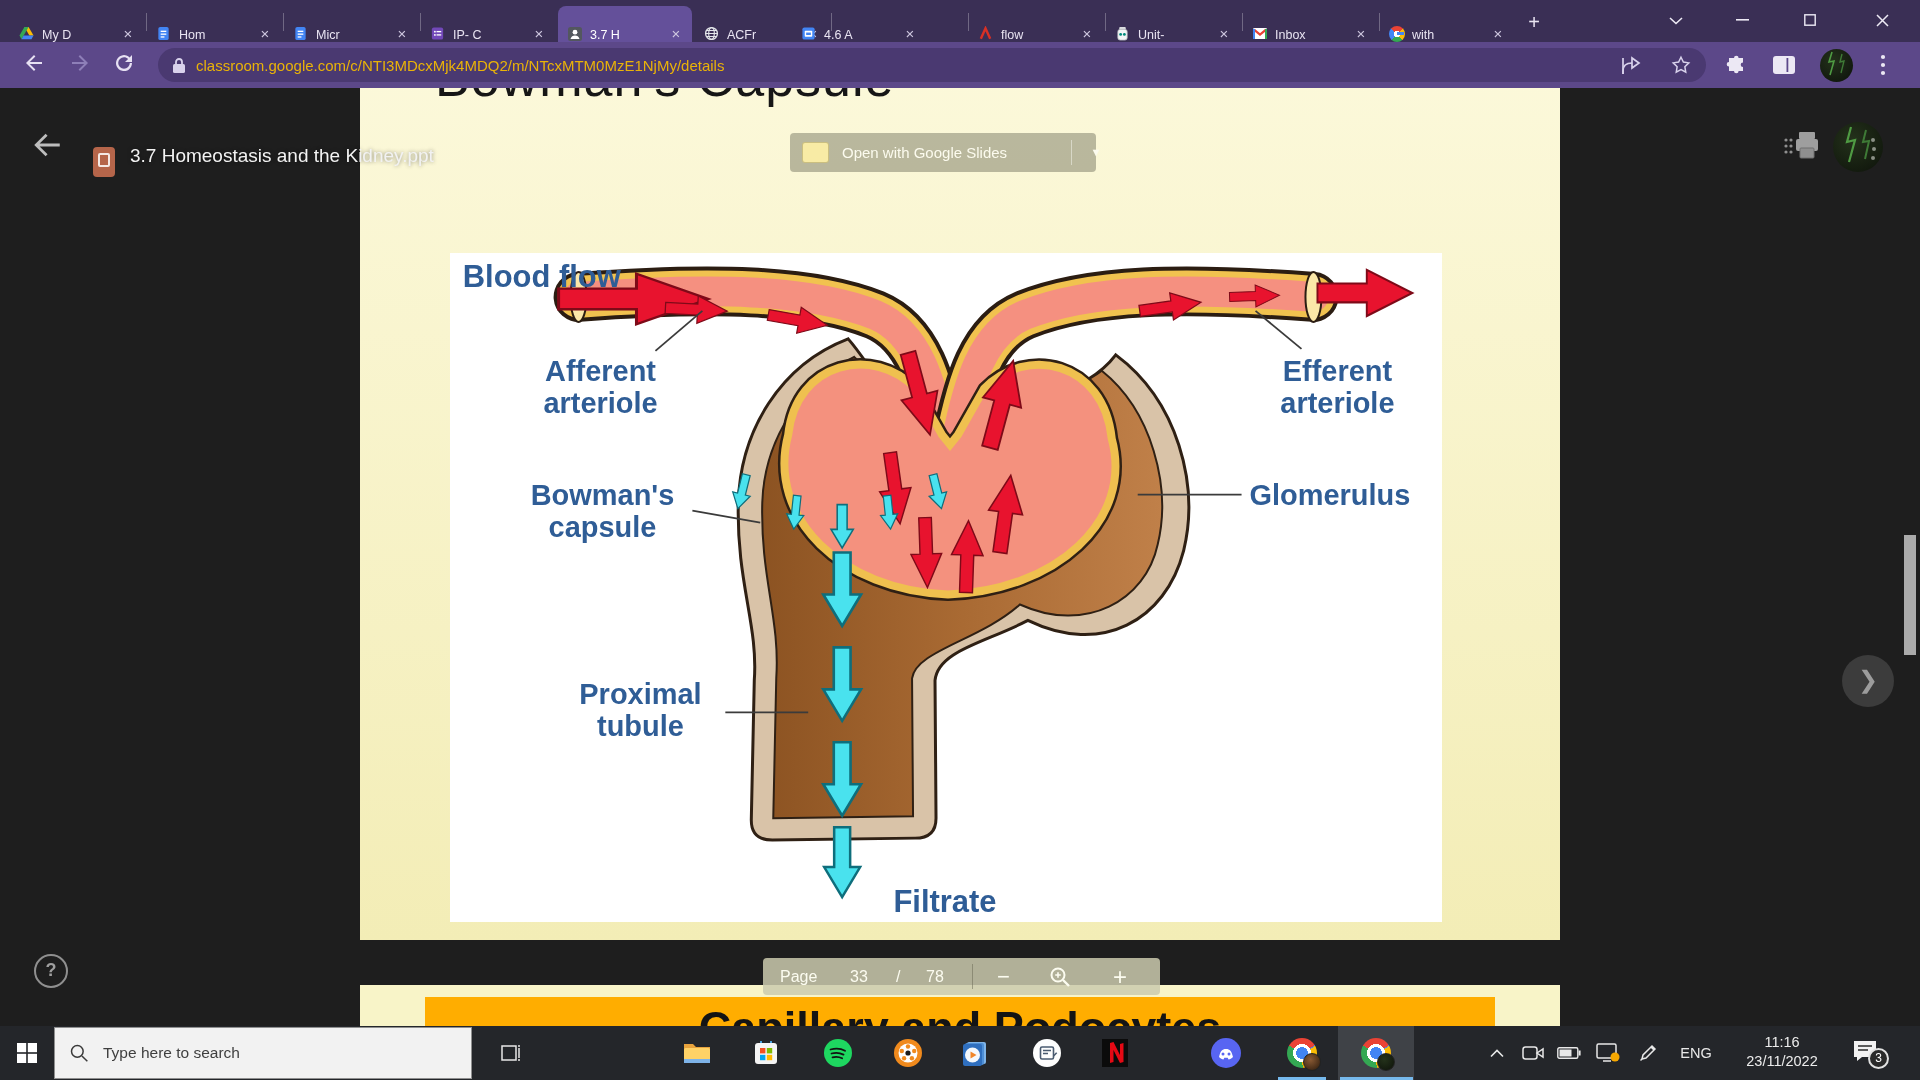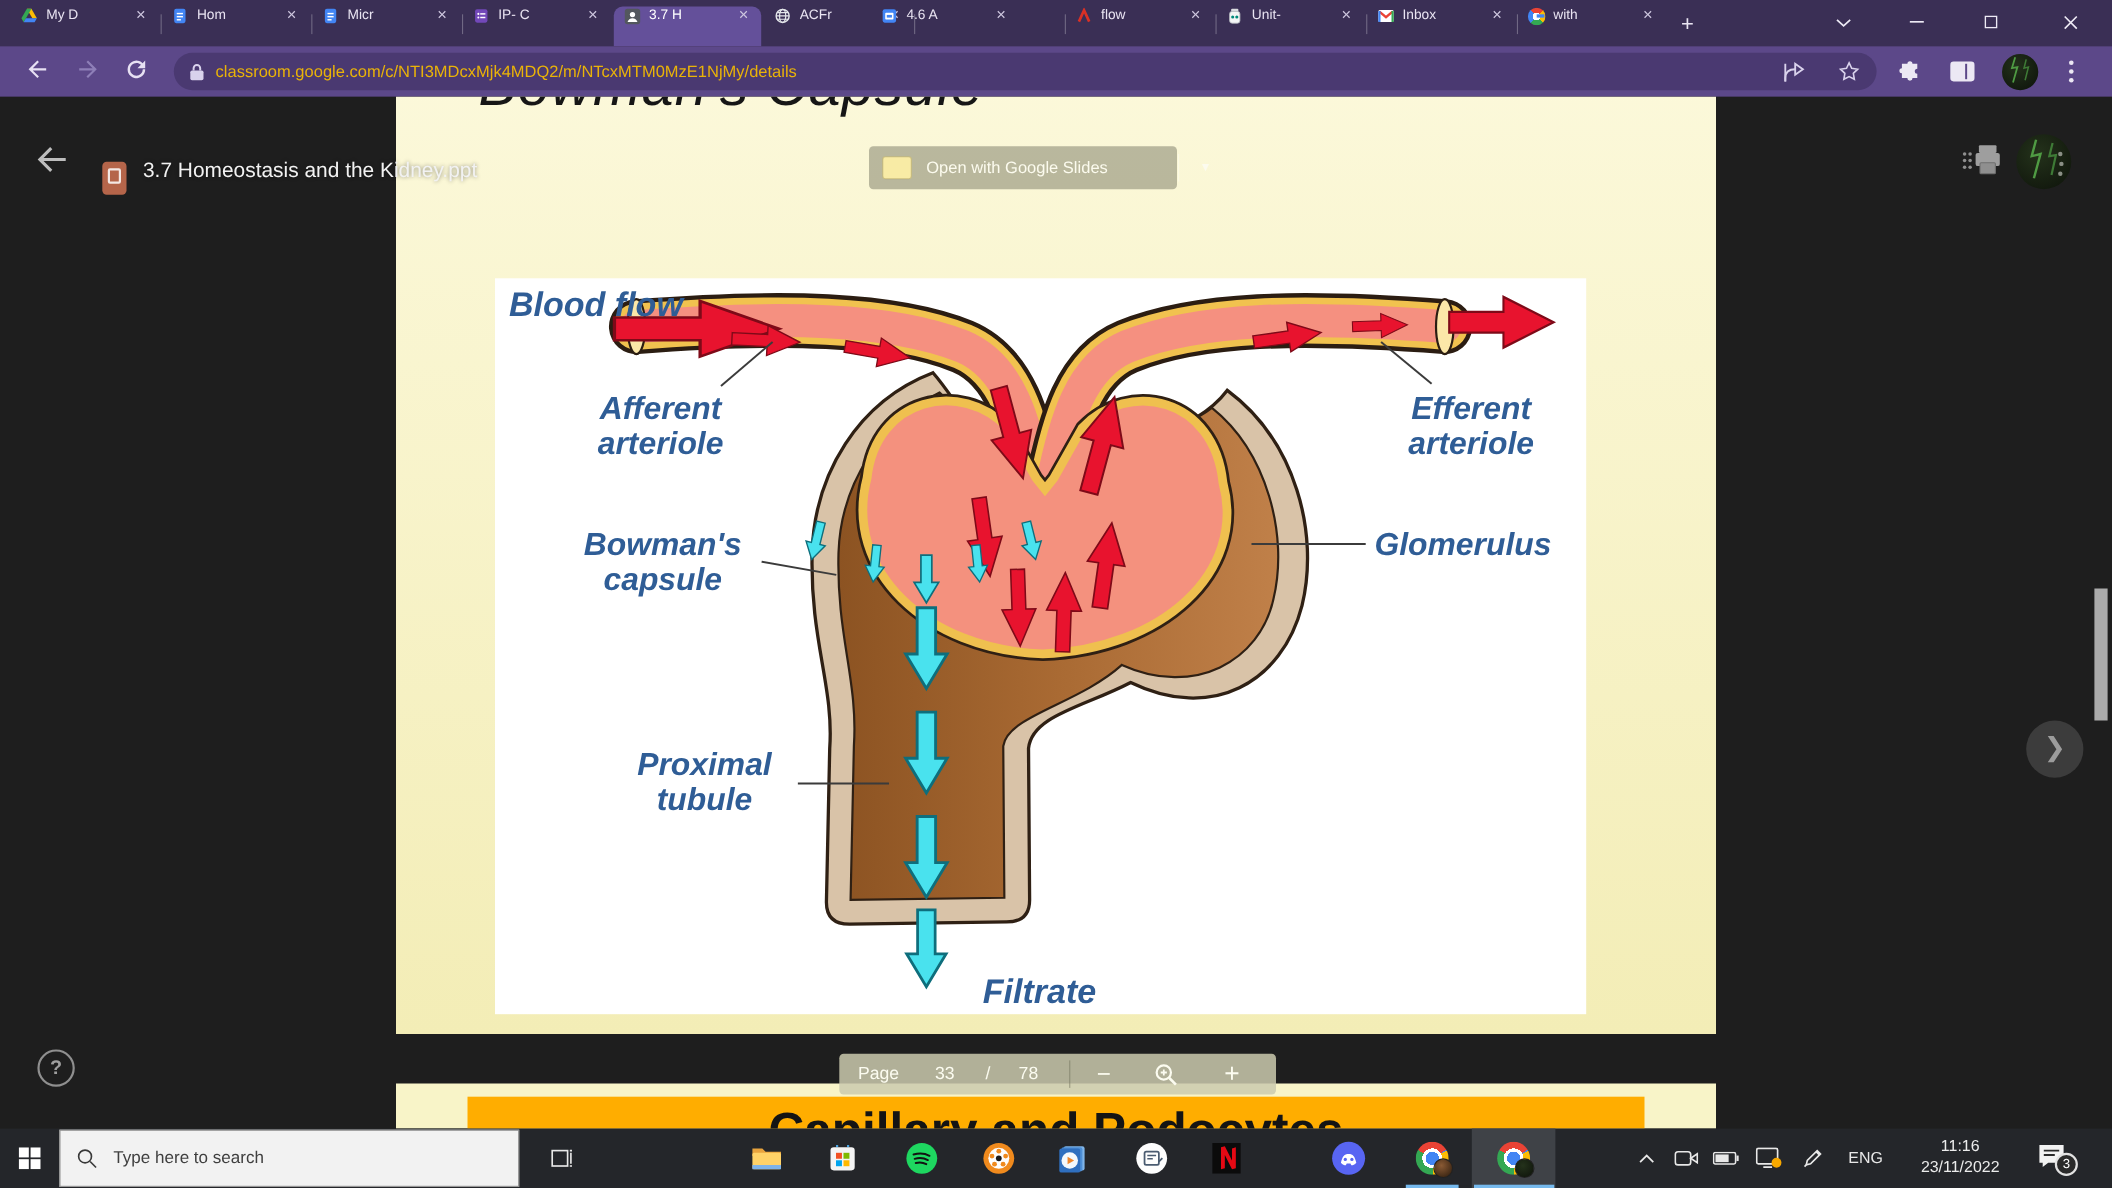--- a/index.html
+++ b/index.html
@@ -1,38 +1,38 @@
 <!DOCTYPE html>
 <html><head>
 <meta charset="utf-8">
 <style>
   html,body{margin:0;padding:0;background:#000;font-family:"Liberation Sans",sans-serif;}
   #screen{position:relative;width:1920px;height:1080px;overflow:hidden;background:#1f1f1f;}
   .abs{position:absolute;}
   
   #tabstrip{position:absolute;left:0;top:0;width:1920px;height:42px;background:#3A2F55;}
-  .tab{position:absolute;top:6px;height:36px;width:134px;display:flex;align-items:flex-start;padding:0 8px;box-sizing:border-box;color:#E9E4F2;font-size:12.5px;}
+  .tab{position:absolute;top:6px;height:36px;width:134px;display:flex;align-items:flex-end;padding:0 8px;box-sizing:border-box;color:#E9E4F2;font-size:12.5px;}
   .tab .favicon{width:17px;height:17px;flex:0 0 17px;margin-right:7px;display:flex;align-items:center;justify-content:center;}
   .tab .tlabel{flex:1;overflow:hidden;white-space:nowrap;}
   .tab .tclose{flex:0 0 16px;text-align:center;color:#CFC8E0;font-size:15px;line-height:16px;border-radius:8px;}
   .tab.active{background:#64509A;border-radius:8px 8px 0 0;color:#FFFFFF;}
   .tabsep{position:absolute;top:13px;width:1px;height:18px;background:rgba(255,255,255,.28);}
   #newtab{position:absolute;left:1520px;top:9px;width:28px;height:28px;color:#E9E4F2;font-size:20px;text-align:center;line-height:26px;border-radius:50%;}
   .winctl{position:absolute;top:0;width:52px;height:40px;display:flex;align-items:center;justify-content:center;color:#EDEAF5;font-size:14px;}
   
   #toolbar{position:absolute;left:0;top:42px;width:1920px;height:46px;background:#5C4889;}
   .navic{position:absolute;top:51px;width:26px;height:26px;}
   #urlpill{position:absolute;left:158px;top:48px;width:1548px;height:34px;border-radius:17px;background:#4A3971;display:flex;align-items:center;padding:0 14px;box-sizing:border-box;}
   #urltext{color:#eab308;font-size:15px;margin-left:10px;flex:1;white-space:nowrap;overflow:hidden;}
   
   #content{position:absolute;left:0;top:88px;width:1920px;height:938px;background:#1E1E1E;overflow:hidden;}
-  #slide1{position:absolute;left:360px;top:-68px;width:1200px;height:920px;background:linear-gradient(#FCF9DC,#F3EDB6);font-style:italic;}
+  #slide1{position:absolute;left:360px;top:-68px;width:1200px;height:920px;background:linear-gradient(#FCF9DC,#F3EDB6);}
   #slide-title{position:absolute;left:75px;top:28px;font-size:52px;color:#161616;letter-spacing:1px;font-family:"Liberation Sans",sans-serif;}
   #whitebox{position:absolute;left:90px;top:233px;width:992px;height:669px;background:#fff;}
-  #openbtn{position:absolute;left:790px;top:45px;width:280px;height:39px;border-radius:4px;background:rgba(80,80,64,.38);text-decoration:underline;}
+  #openbtn{position:absolute;left:790px;top:45px;width:306px;height:39px;border-radius:4px;background:rgba(80,80,64,.38);text-decoration:underline;}
   #openbtn .obicon{position:absolute;left:12px;top:9px;width:27px;height:21px;border-radius:3px;background:#F8EBA5;border:1px solid rgba(120,110,60,.35);box-sizing:border-box;}
   #openbtn .oblabel{position:absolute;left:52px;top:0;height:39px;line-height:39px;color:#FCFBEE;font-size:15px;}
   #openbtn .obdiv{position:absolute;left:281px;top:7px;width:1px;height:25px;background:rgba(255,255,250,.45);}
   #openbtn .obcaret{position:absolute;left:291px;top:0;width:30px;height:39px;line-height:39px;text-align:center;color:#FCFBEE;font-size:11px;}
   #coursetitle{position:absolute;left:118px;top:46px;font-size:31px;color:#757575;opacity:.85;white-space:nowrap;z-index:5;}
   #filename{position:absolute;left:130px;top:57px;font-size:19px;color:#F2F2F2;white-space:nowrap;z-index:6;text-shadow:0 0 4px rgba(0,0,0,.45);}
   #pagepill{position:absolute;left:763px;top:870px;width:397px;height:37px;border-radius:4px;background:rgba(203,202,174,.85);color:#FCFCF0;font-size:16px;z-index:7;}
   #pagepill span{position:absolute;top:0;height:37px;line-height:37px;text-align:center;}
   #slide2{position:absolute;left:360px;top:897px;width:1200px;height:300px;background:#F8F4C8;}
   #banner{position:absolute;left:65px;top:12px;width:1070px;height:180px;background:#FFAD00;text-align:center;}

